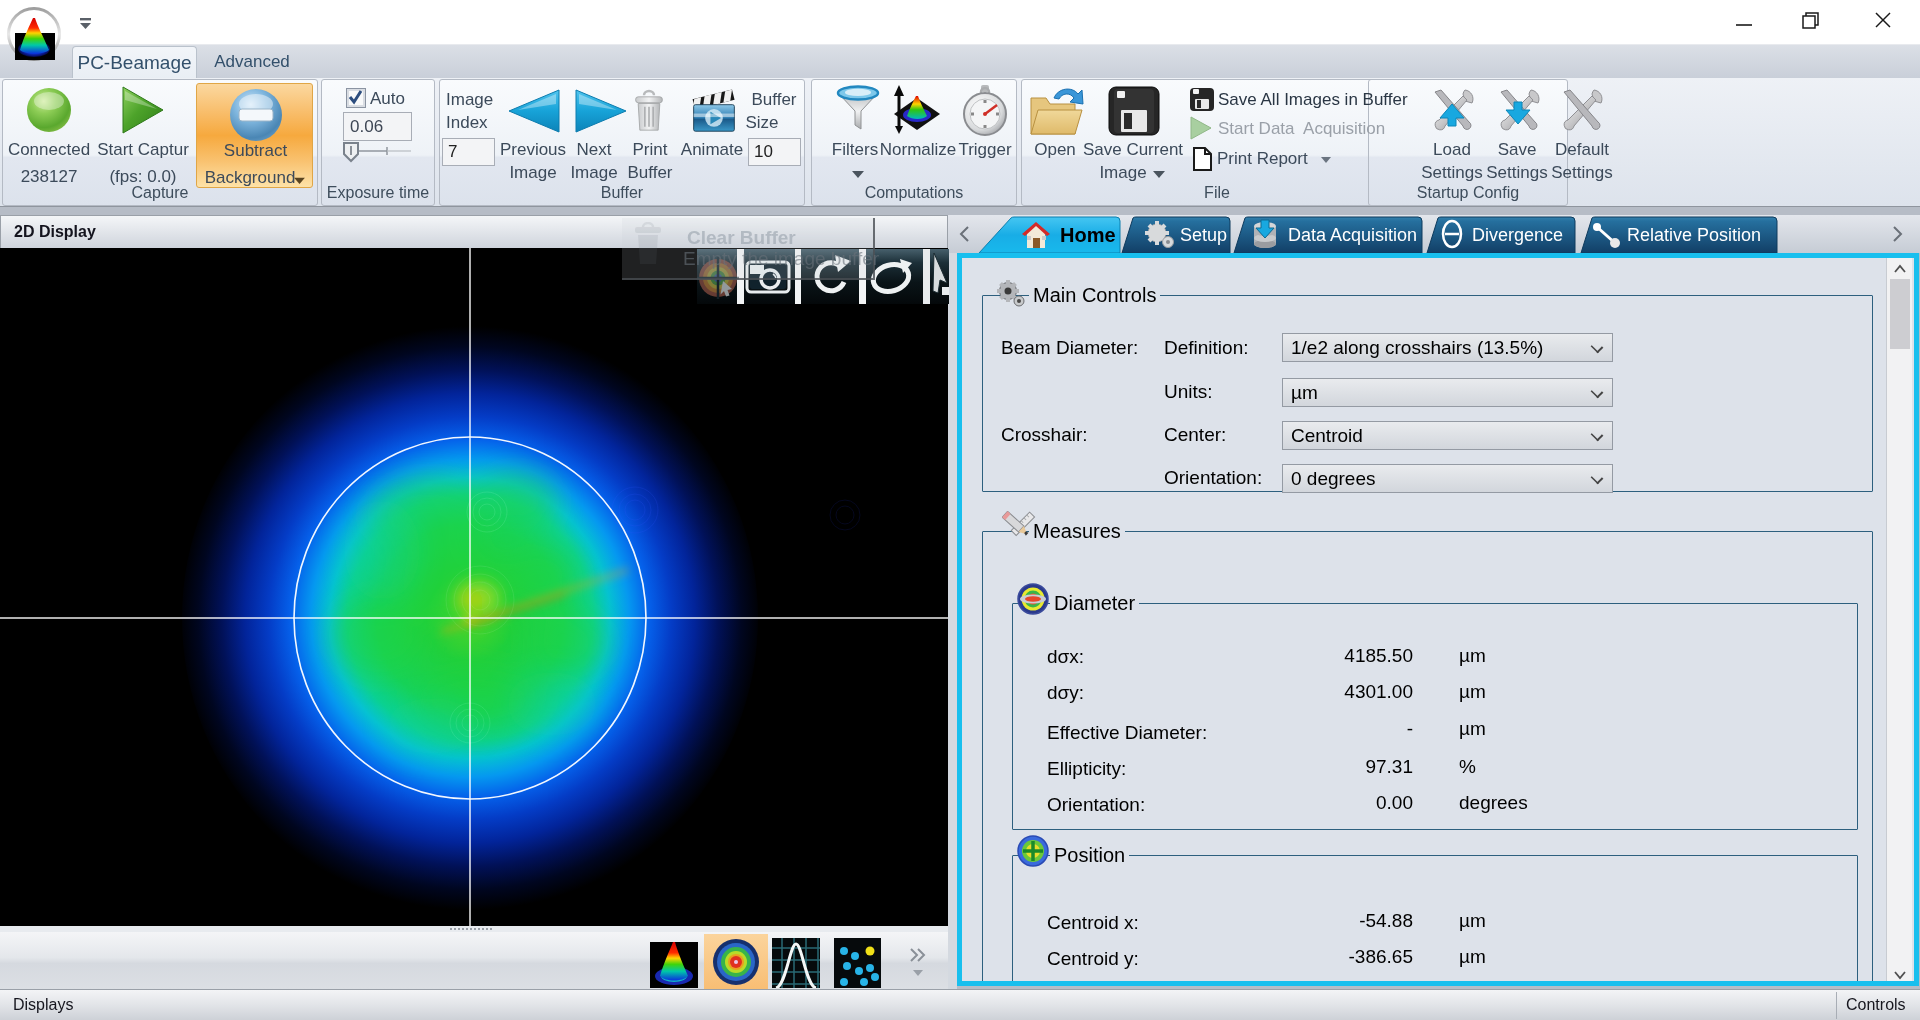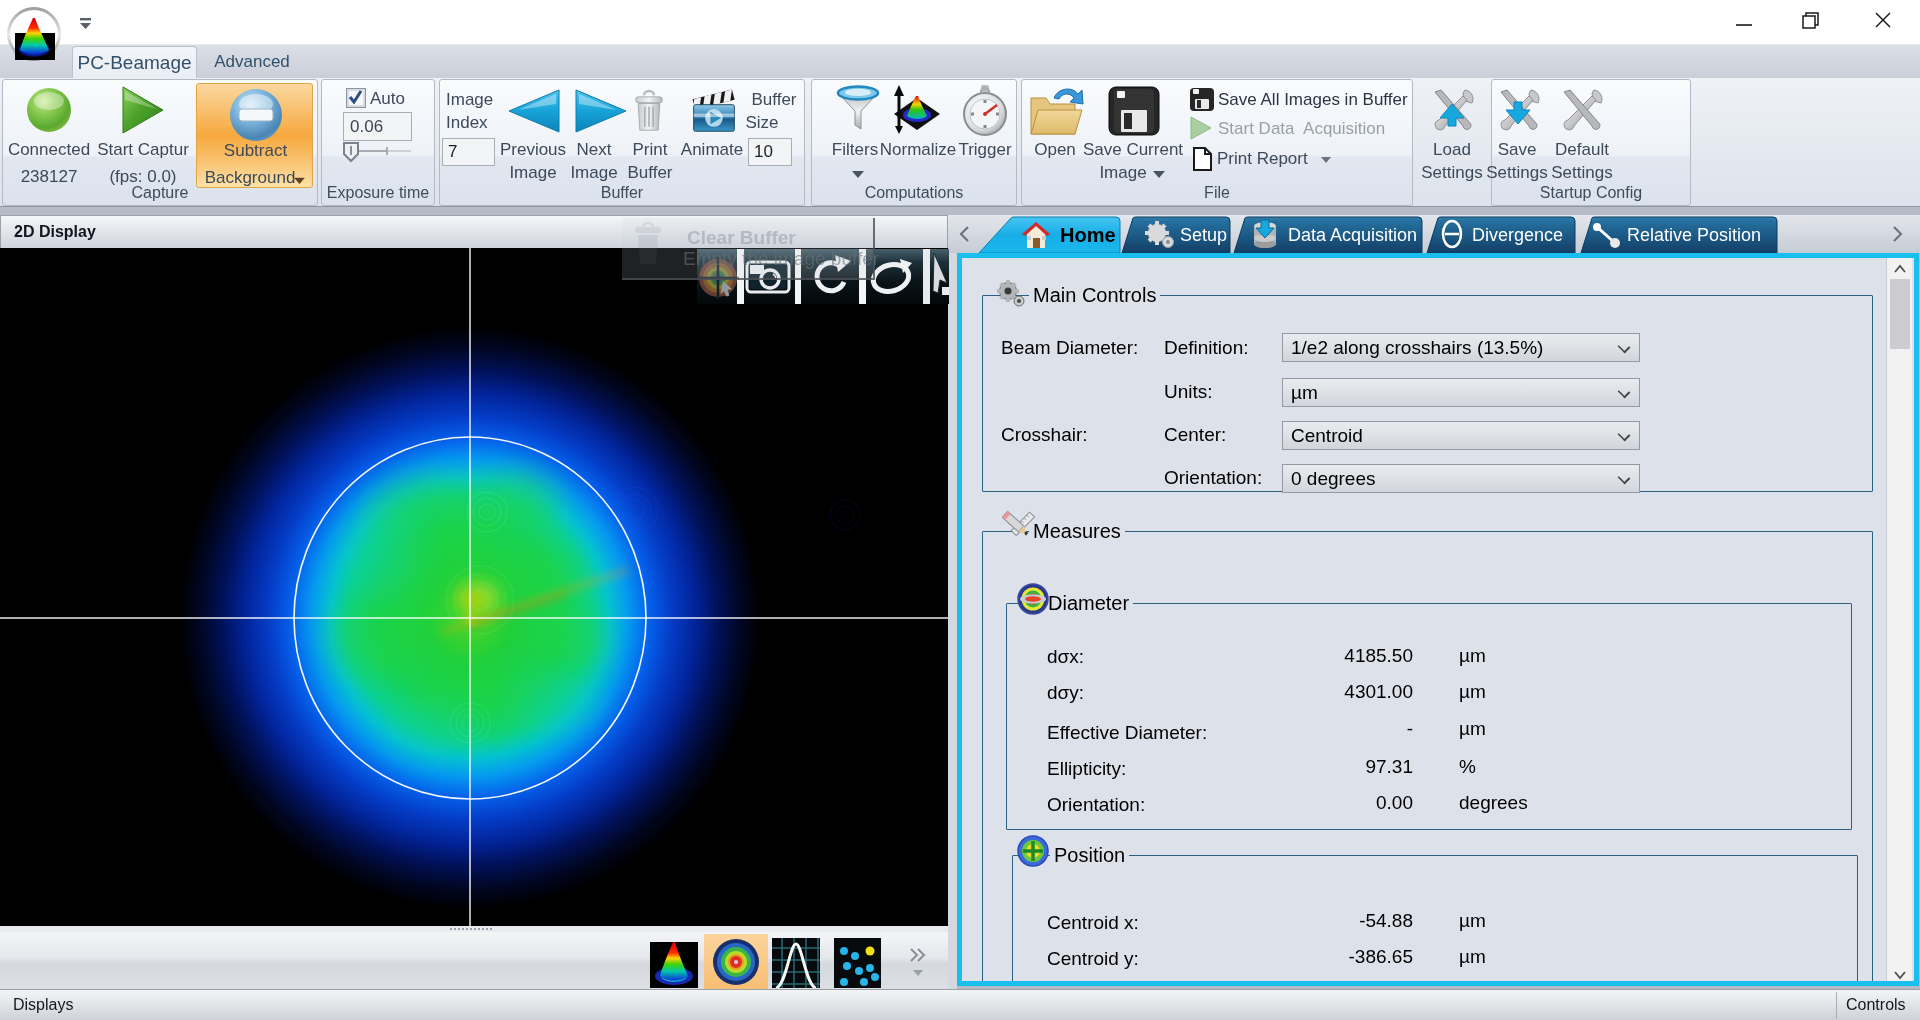--- a/index.html
+++ b/index.html
@@ -43,21 +43,21 @@
     background:linear-gradient(#e3e6ec,#c6ccd5); }
   #cyanpanel { left:957px; top:253px; width:962px; height:733px;
     background:#dde2ea; border:5px solid #18bfee; overflow:hidden; }
 
   fieldset { position:absolute; border:1px solid #2d5f7e; border-radius:1px; }
   legend { color:#000000; font-size:20px; margin-left:14px; padding:0 4px; }
 
   .plabel { position:absolute; color:#000; font-size:19px; white-space:nowrap; }
   .pvalue { position:absolute; color:#000; font-size:19px; text-align:right; width:150px; }
   .punit  { position:absolute; color:#000; font-size:19px; }
-  .dd { position:absolute; left:320px; width:358px; height:29px;
+  .dd { position:absolute; left:320px; width:331px; height:29px;
     background:linear-gradient(#e9ebee,#d2d6dc); border:1px solid #949aa3;
     font-size:19px; color:#000; line-height:27px; padding-left:8px; }
   .dd:after { content:""; position:absolute; right:10px; top:11px; width:8px; height:8px;
     border-right:2px solid #444; border-bottom:2px solid #444; transform:rotate(45deg) scale(1,.8); margin-top:-3px;}
 
   
   #statusbar { left:0; top:989px; width:1920px; height:31px;
     background:linear-gradient(#f3f4f6 0%, #e2e4e8 50%, #cdd1d7 100%); border-top:1px solid #9aa0a8; }
   #statusbar .lt { position:absolute; left:13px; top:6px; font-size:16px; color:#16161e; }
   #statusbar .rt { position:absolute; left:1846px; top:6px; font-size:16px; color:#16161e; }
@@ -123,21 +123,21 @@
     </div>
     <div class="rgroup" style="left:439px; width:366px;">
       <div class="rlabel">Buffer</div>
     </div>
     <div class="rgroup" style="left:811px; width:206px;">
       <div class="rlabel">Computations</div>
     </div>
     <div class="rgroup" style="left:1021px; width:392px;">
       <div class="rlabel">File</div>
     </div>
-    <div class="rgroup" style="left:1491px; width:200px;">
+    <div class="rgroup" style="left:1368px; width:200px;">
       <div class="rlabel">Startup Config</div>
     </div>
 
     <svg class="abs" style="left:25px; top:8px;" width="48" height="48" viewBox="0 0 48 48">
       <defs>
         <radialGradient id="gball" cx=".38" cy=".3" r=".8">
           <stop offset="0" stop-color="#cdeb9a"></stop>
           <stop offset=".35" stop-color="#8ccc55"></stop>
           <stop offset=".75" stop-color="#5aa82e"></stop>
           <stop offset="1" stop-color="#8cc04a"></stop>
@@ -260,21 +260,21 @@
         </g>
       </g>
       <rect x="3" y="20" width="46" height="30" rx="2" fill="url(#film)" stroke="#14384e" stroke-width="1"></rect>
       <circle cx="26" cy="35" r="10" fill="#cfe8f4" opacity=".85"></circle>
       <path d="M22 28 L34 35 L22 42 Z" fill="#2a88b8"></path>
       <rect x="3" y="30" width="46" height="4" fill="#ffffff" opacity=".5"></rect>
     </svg>
     <div class="rtext" style="left:680px; top:62px; width:64px;">Animate</div>
     <div class="rtext" style="left:731px; top:12px; width:86px; font-size:17px;">Buffer</div>
     <div class="rtext" style="left:731px; top:35px; width:62px; font-size:17px;">Size</div>
-    <div class="abs" style="left:748px; top:60px; width:44px; height:28px; background:#f3f4f6; border:1px solid #a8adb6;
+    <div class="abs" style="left:748px; top:60px; width:53px; height:28px; background:#f3f4f6; border:1px solid #a8adb6;
          font-size:17px; color:#222; line-height:26px; padding-left:5px;">10</div>
 
     <svg class="abs" style="left:833px; top:7px;" width="50" height="50" viewBox="0 0 50 50">
       <defs>
         <linearGradient id="funb" x1="0" y1="0" x2="0" y2="1">
           <stop offset="0" stop-color="#bdbfc1"></stop>
           <stop offset=".5" stop-color="#f0f1f2"></stop>
           <stop offset="1" stop-color="#a8aaac"></stop>
         </linearGradient>
       </defs>
@@ -732,21 +732,21 @@
         </g>
       </g>
       <g transform="rotate(-48 17 16)">
         <rect x="13" y="-3" width="8" height="22" fill="#d8d8da" stroke="#8a8c90" stroke-width="1"></rect>
         <path d="M13 19 h8 l-4 8 Z" fill="#e8c898"></path>
         <path d="M16 24 l2 0 1 3 -4 0 Z" fill="#3a3a3a"></path>
         <rect x="13" y="-3" width="8" height="4" fill="#e89a9a"></rect>
       </g>
     </svg>
 
-    <fieldset style="left:44px; top:334px; width:846px; height:238px;">
+    <fieldset style="left:50px; top:334px; width:846px; height:238px;">
       <legend style="margin-left:37px;">Diameter</legend>
     </fieldset>
     <svg class="abs" style="left:55px; top:325px;" width="32" height="32" viewBox="0 0 32 32">
       <circle cx="16" cy="16" r="15" fill="#2a3a8c"></circle>
       <circle cx="16" cy="16" r="11.5" fill="#e8e830"></circle>
       <circle cx="16" cy="16" r="8.5" fill="#3ab44a"></circle>
       <circle cx="16" cy="16" r="5.5" fill="#e84a2a"></circle>
       <ellipse cx="16" cy="16" rx="13" ry="4.5" fill="#c8ccd4"></ellipse>
       <ellipse cx="16" cy="16" rx="8" ry="2.8" fill="#e8442a"></ellipse>
       <circle cx="16" cy="16" r="15" fill="none" stroke="#3a4a9c" stroke-width="1.5"></circle>

